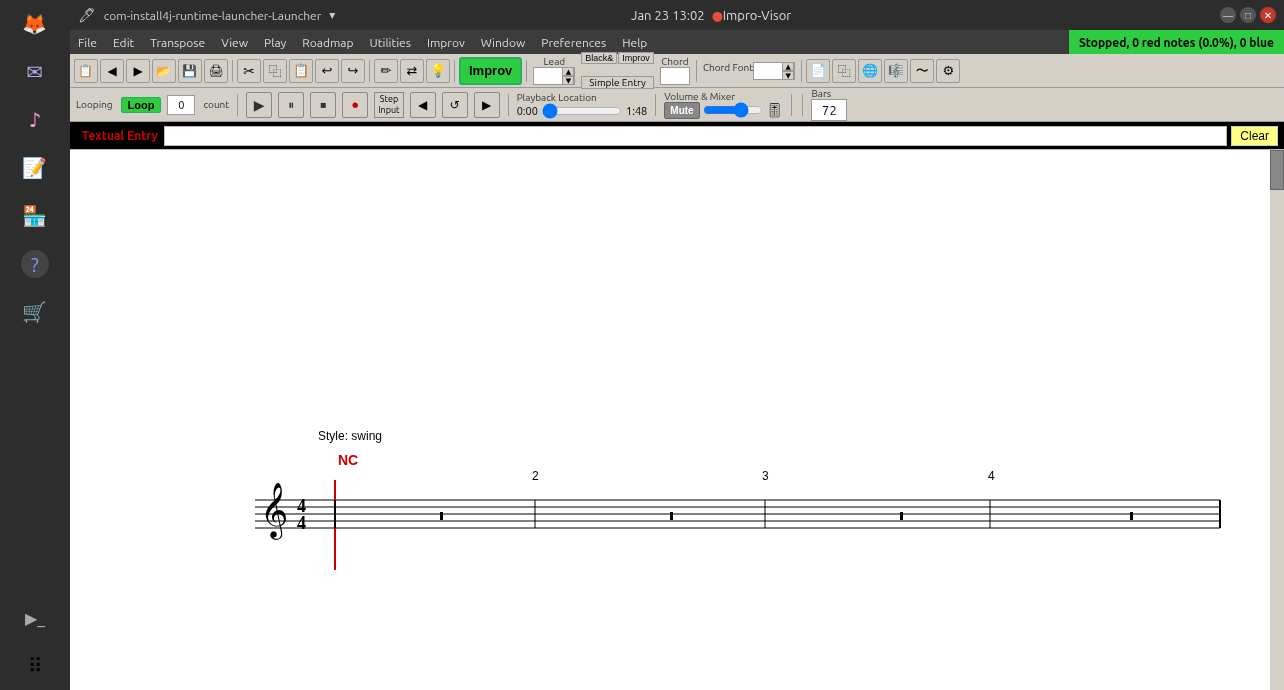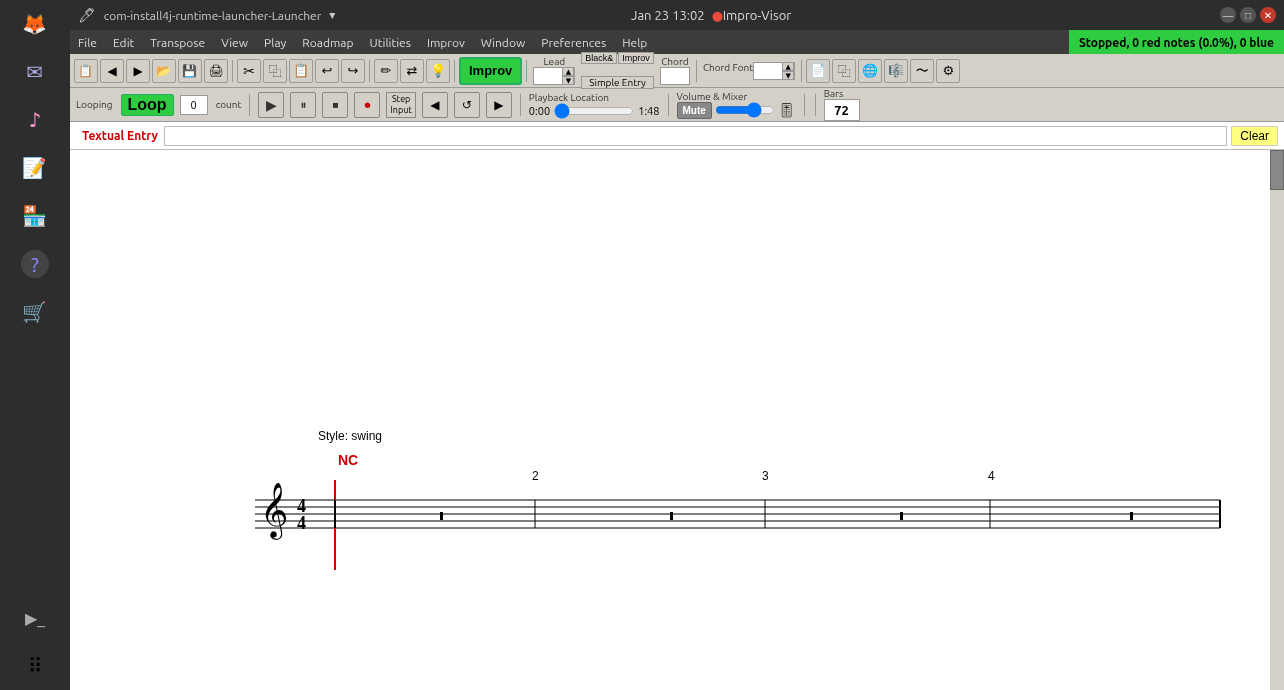--- a/index.html
+++ b/index.html
@@ -149,21 +149,21 @@
       padding: 2px 6px;
       gap: 6px;
       height: 34px;
     }
     .section-label { font-size: 10px; color: #333; margin-right: 2px; }
 
     .loop-btn {
       background: #2ecc40;
       border: 1px solid #27ae60;
       color: #000;
-      font-size: 16px;
+      font-size: 11px;
       font-weight: bold;
       padding: 1px 6px;
       border-radius: 2px;
       cursor: pointer;
     }
     .count-box {
       border: 1px solid #999;
       background: #fff;
       width: 28px;
       height: 20px;
@@ -226,29 +226,29 @@
       align-items: center;
       justify-content: center;
     }
     .bars-box {
       border: 1px solid #999;
       background: #fff;
       width: 36px;
       height: 22px;
       text-align: center;
       font-size: 13px;
-      font-weight: bold;
+      font-weight: normal;
       display: flex;
       align-items: center;
       justify-content: center;
     }
 
     
     #textual-entry-bar {
-      background: #ffffff;
+      background: #000000;
       border-bottom: 1px solid #bbb;
       display: flex;
       align-items: center;
       height: 28px;
       padding: 0 6px;
     }
     #textual-entry-label {
       color: #c00;
       font-size: 12px;
       font-weight: bold;

